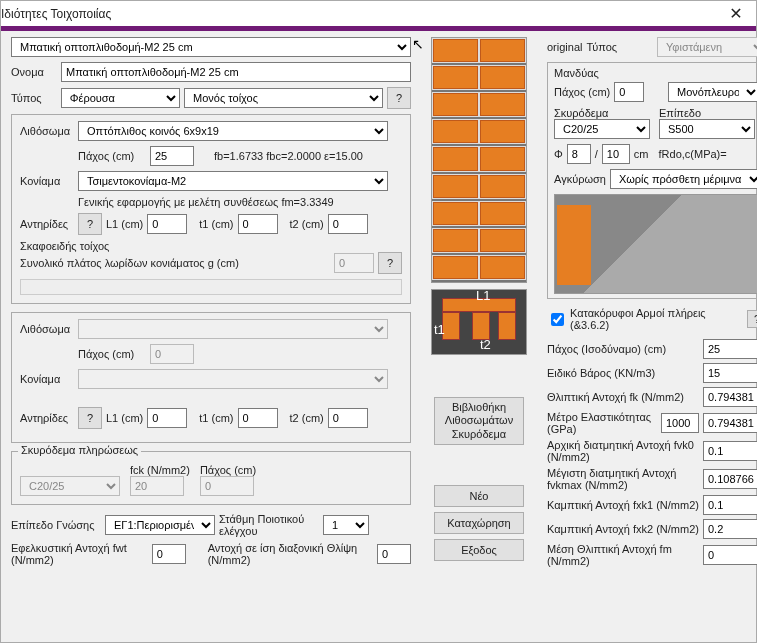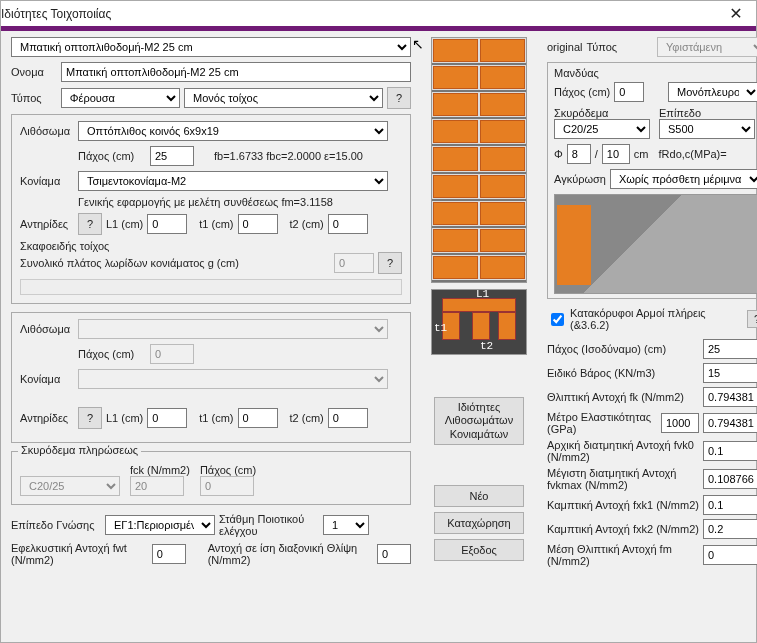--- a/index.html
+++ b/index.html
@@ -16,21 +16,21 @@
   label { font-size: 11px; }
   select, input[type=text] { font-size: 11px; border: 1px solid #7a7a7a; background: #fff; height: 20px; padding: 1px 4px;}
   select.disabled, input.disabled { background: #f0f0f0; color: #888; border-color:#bbb}
   .btn { border: 1px solid #adadad; background: #e1e1e1; height: 22px; min-width: 24px; font-size: 11px; display:flex; align-items:center; justify-content:center; padding: 0 6px;}
   .group { border: 1px solid #aaa; padding: 6px 8px 8px; margin-bottom: 8px; position: relative;}
   .group-title { position: absolute; top: -8px; left: 6px; background: #f0f0f0; padding: 0 3px; font-size: 11px;}
   .brick-preview { width: 96px; height: 246px; border: 1px solid #999; background: #ddd; display:flex; flex-direction:column; }
   .brick-row { flex:1; display:flex; border-bottom: 2px solid #777;}
   .brick { flex:1; background: #e67e22; margin:1px; border:1px solid #c0591a;}
   .cross-preview { width: 96px; height: 66px; border:1px solid #999; background:#444; margin-top:6px; position:relative;}
-  .cross-preview .lab { position:absolute; color:#fff; font-size:11px;font-family:Liberation Mono, monospace;}
+  .cross-preview .lab { position:absolute; color:#fff; font-size:13px;}
   .wall3d { width: 220px; height:100px; border:1px solid #999; background: linear-gradient(135deg,#888 40%, #aaa 40%); position:relative; overflow:hidden;}
   .wall3d .mas { position:absolute; left:2px; top:10px; width:34px; height:80px; background:#e67e22; }
   .wide-btn { border:1px solid #adadad; background:#e1e1e1; width: 90px; height: 22px; margin-bottom:5px; font-size:11px; display:flex; align-items:center; justify-content:center;}
   .lib-btn { border:1px solid #adadad; background:#e1e1e1; width: 90px; height: 48px; font-size:11px; display:flex; align-items:center; justify-content:center; text-align:center; padding:2px; margin-top:42px; line-height:1.2;}
   .chk { display:flex; align-items:center; gap:3px; font-size:11px; margin:2px 0;}
   .rval { width: 64px; }
   .rlabel { flex:1; font-size:11px; }
   .rrow { display:flex; align-items:center; margin-bottom:4px; gap:4px;}
   .cursor { position:absolute; left:412px; top:36px; font-size:14px; pointer-events:none; color:#000;}
 </style>
@@ -73,21 +73,21 @@
           <label style="width:68px">Πάχος (cm)</label>
           <input type="text" style="width: 44px;" value="25">
           <label style="margin-left:16px">fb=1.6733 fbc=2.0000 ε=15.00</label>
         </div>
         <div class="row">
           <label style="width:54px">Κονίαμα</label>
           <select style="width:310px"><option>Τσιμεντοκονίαμα-M2</option></select>
         </div>
         <div class="row">
           <label style="width:54px"></label>
-          <label>Γενικής εφαρμογής με μελέτη συνθέσεως fm=3.1158</label>
+          <label>Γενικής εφαρμογής με μελέτη συνθέσεως fm=3.3349</label>
         </div>
         <div class="row">
           <label style="width:54px">Αντηρίδες</label>
           <div class="btn">?</div>
           <label>L1 (cm)</label>
           <input type="text" style="width: 40px;" value="0">
           <label style="margin-left:8px">t1 (cm)</label>
           <input type="text" style="width: 40px;" value="0">
           <label style="margin-left:8px">t2 (cm)</label>
           <input type="text" style="width: 40px;" value="0">
@@ -198,21 +198,21 @@
       </div>
       <div class="cross-preview">
         <div style="position:absolute; left:10px; top:8px; right:10px; height:14px; background:#e67e22; border:1px solid #933;"></div>
         <div style="position:absolute; left:10px; top:22px; width:18px; height:28px; background:#e67e22; border:1px solid #933;"></div>
         <div style="position:absolute; left:40px; top:22px; width:18px; height:28px; background:#e67e22; border:1px solid #933;"></div>
         <div style="position:absolute; right:10px; top:22px; width:18px; height:28px; background:#e67e22; border:1px solid #933;"></div>
         <span class="lab" style="left:2px; top:32px">t1</span>
         <span class="lab" style="left:48px; bottom:2px">t2</span>
         <span class="lab" style="left:44px; top:-2px">L1</span>
       </div>
-      <div class="lib-btn">Ιδιότητες Λιθοσωμάτων Κονιαμάτων</div>
+      <div class="lib-btn">Βιβλιοθήκη Λιθοσωμάτων Σκυρόδεμα</div>
       <div style="height:40px"></div>
       <div class="wide-btn">Νέο</div>
       <div class="wide-btn">Καταχώρηση</div>
       <div class="wide-btn">Εξοδος</div>
     </div>
 
     <div class="right">
       <div class="row">
         original        <label style="width:36px">Τύπος</label>
         <select class="disabled" style="width:110px; margin-left:auto"><option>Υφιστάμενη</option></select>

